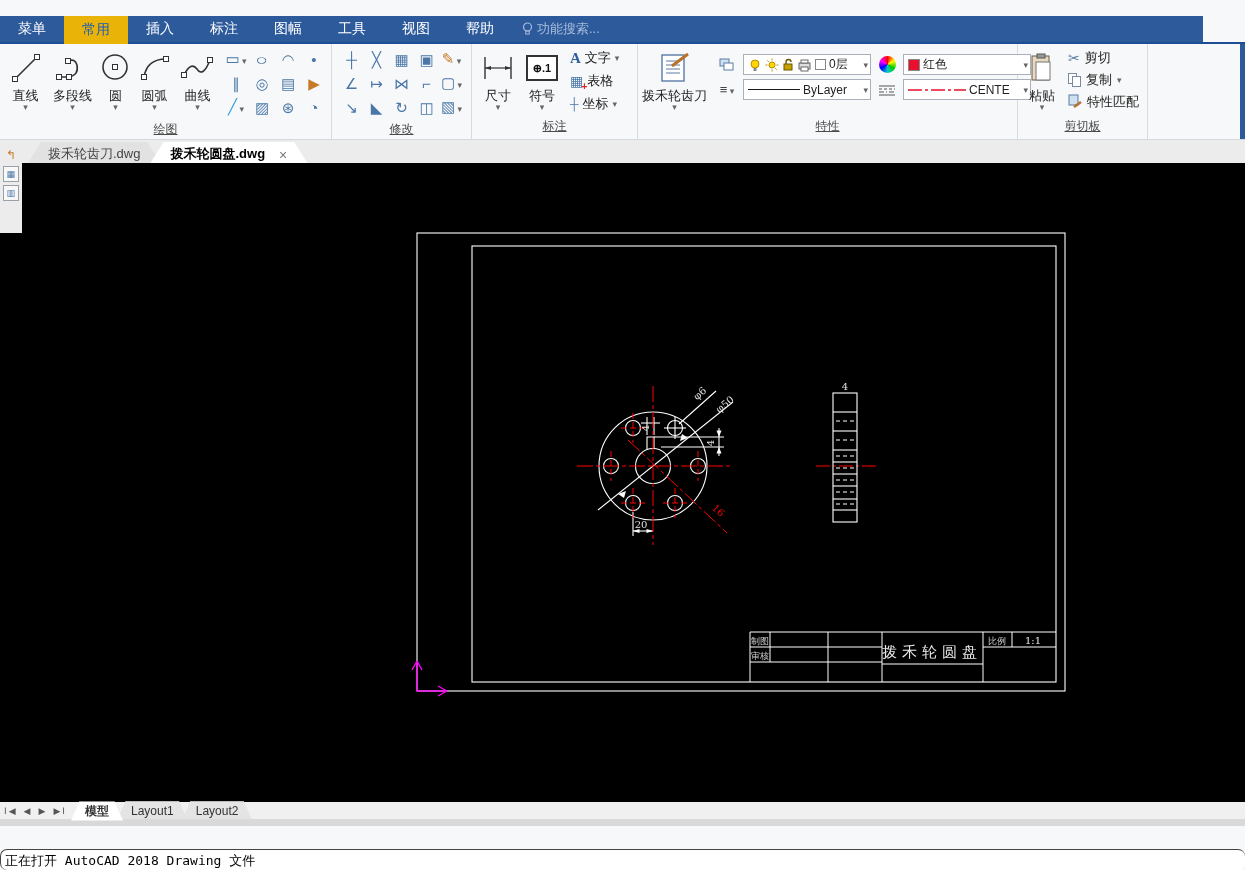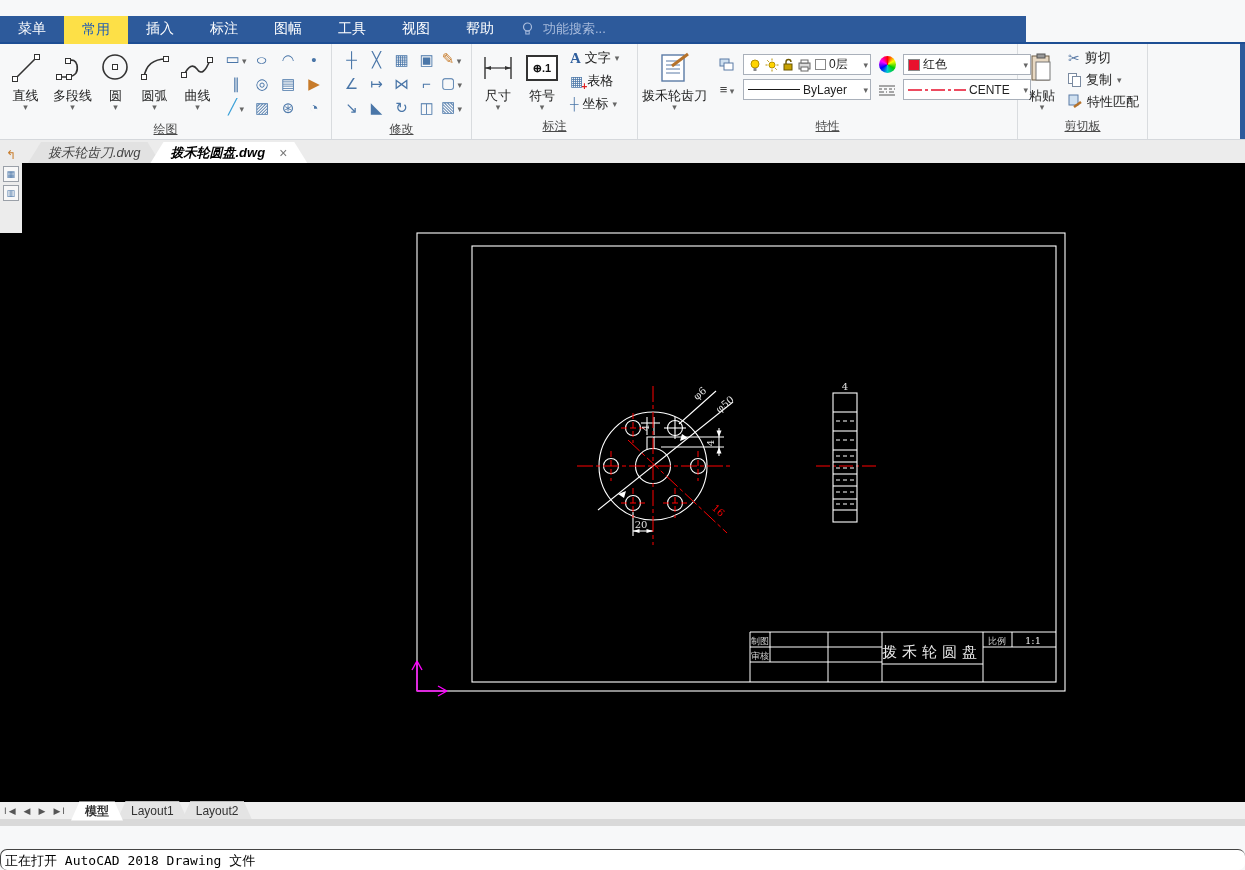--- a/index.html
+++ b/index.html
@@ -8,26 +8,26 @@
   .window { position:relative; width:1245px; height:870px; background:#f7f8f9; }
 
   
   .titlebar { position:absolute; left:0; top:0; width:1245px; height:16px;
               background:#2d5a9b; overflow:hidden; }
   .titlebar .title { position:absolute; left:742px; top:-6px; font-size:12px;
                      color:#c7d3e8; white-space:nowrap; }
   .qa-sliver { position:absolute; top:0; height:5px; background:#c9cdd4; }
 
   
-  .menubar { position:absolute; left:0; top:16px; width:1026px; height:26px;
+  .menubar { position:absolute; left:0; top:16px; width:1203px; height:26px;
              background:#2d5a9b; display:flex; align-items:stretch; }
   .menu-item { color:#fff; font-size:14px; padding:0 18px; display:flex;
                align-items:center; cursor:default; }
-  .menu-item.active { background:#fde047; color:#1f5bb5; margin-bottom:-2px; z-index:5; }
-  .search-box { display:flex; align-items:center; color:#a9bcdd; font-size:13px; gap:10px;
+  .menu-item.active { background:#eab308; color:#1f5bb5; margin-bottom:-2px; z-index:5; }
+  .search-box { display:flex; align-items:center; color:#a9bcdd; font-size:13px; gap:4px;
                 padding:0 10px; }
   .bulb-icon svg { display:block; }
 
   
   .ribbon { position:absolute; left:0; top:42px; width:1245px; height:98px;
             background:#f7f8f9; border-top:2px solid #1d4e94; border-bottom:1px solid #d5d8dc;
             display:flex; }
   .panel { display:flex; flex-direction:column; border-right:1px solid #d9dcdf; }
   .panel-body { flex:1; display:flex; padding:4px 4px 0 4px; }
   .panel-label { text-align:center; font-size:12px; color:#4a4a4a; padding:1px 0 4px;text-decoration:underline; }
@@ -73,23 +73,23 @@
   .clip-row { display:flex; align-items:center; gap:5px; height:20px; }
   .scissors { color:#5b7bA6; font-size:14px; }
   .copy-pages { position:relative; width:13px; height:14px; }
   .copy-pages i { position:absolute; width:9px; height:11px; background:#fff; border:1px solid #7a8aa0; }
   .copy-pages i:first-child { left:0; top:0; }
   .copy-pages i:last-child { left:4px; top:3px; }
 
   
   .doctabs { position:absolute; left:0; top:140px; width:1245px; height:23px;
              background:#ececec; display:flex; align-items:flex-end; padding-left:28px; }
-  .doctab { height:21px; display:flex; align-items:center; font-size:13px; color:#444;
+  .doctab { height:21px; display:flex; align-items:flex-end; font-size:13px; color:#444;
             padding:0 20px; clip-path:polygon(13px 0, calc(100% - 13px) 0, 100% 100%, 0 100%);
-            background:#e2e2e2; margin-right:-10px;font-style:italic; }
+            background:#e2e2e2; margin-right:-10px; }
   .doctab.active { background:#fff; color:#000; font-weight:bold; z-index:3; }
   .doctab .close { margin-left:14px; color:#777; font-weight:normal; font-size:14px; }
 
   
   .sidestrip { position:absolute; left:0; top:145px; width:22px; height:88px;
                background:#ececec; z-index:4; display:flex; flex-direction:column;
                align-items:center; gap:3px; padding-top:2px; }
   .sideicon { width:16px; height:16px; border:1px solid #9aa0a8; background:#f8f8f8;
               font-size:9px; color:#4a76a8; display:flex; align-items:center; justify-content:center; }
   .sideicon.arrow { border:none; background:transparent; color:#c77b2a; font-size:12px; }

